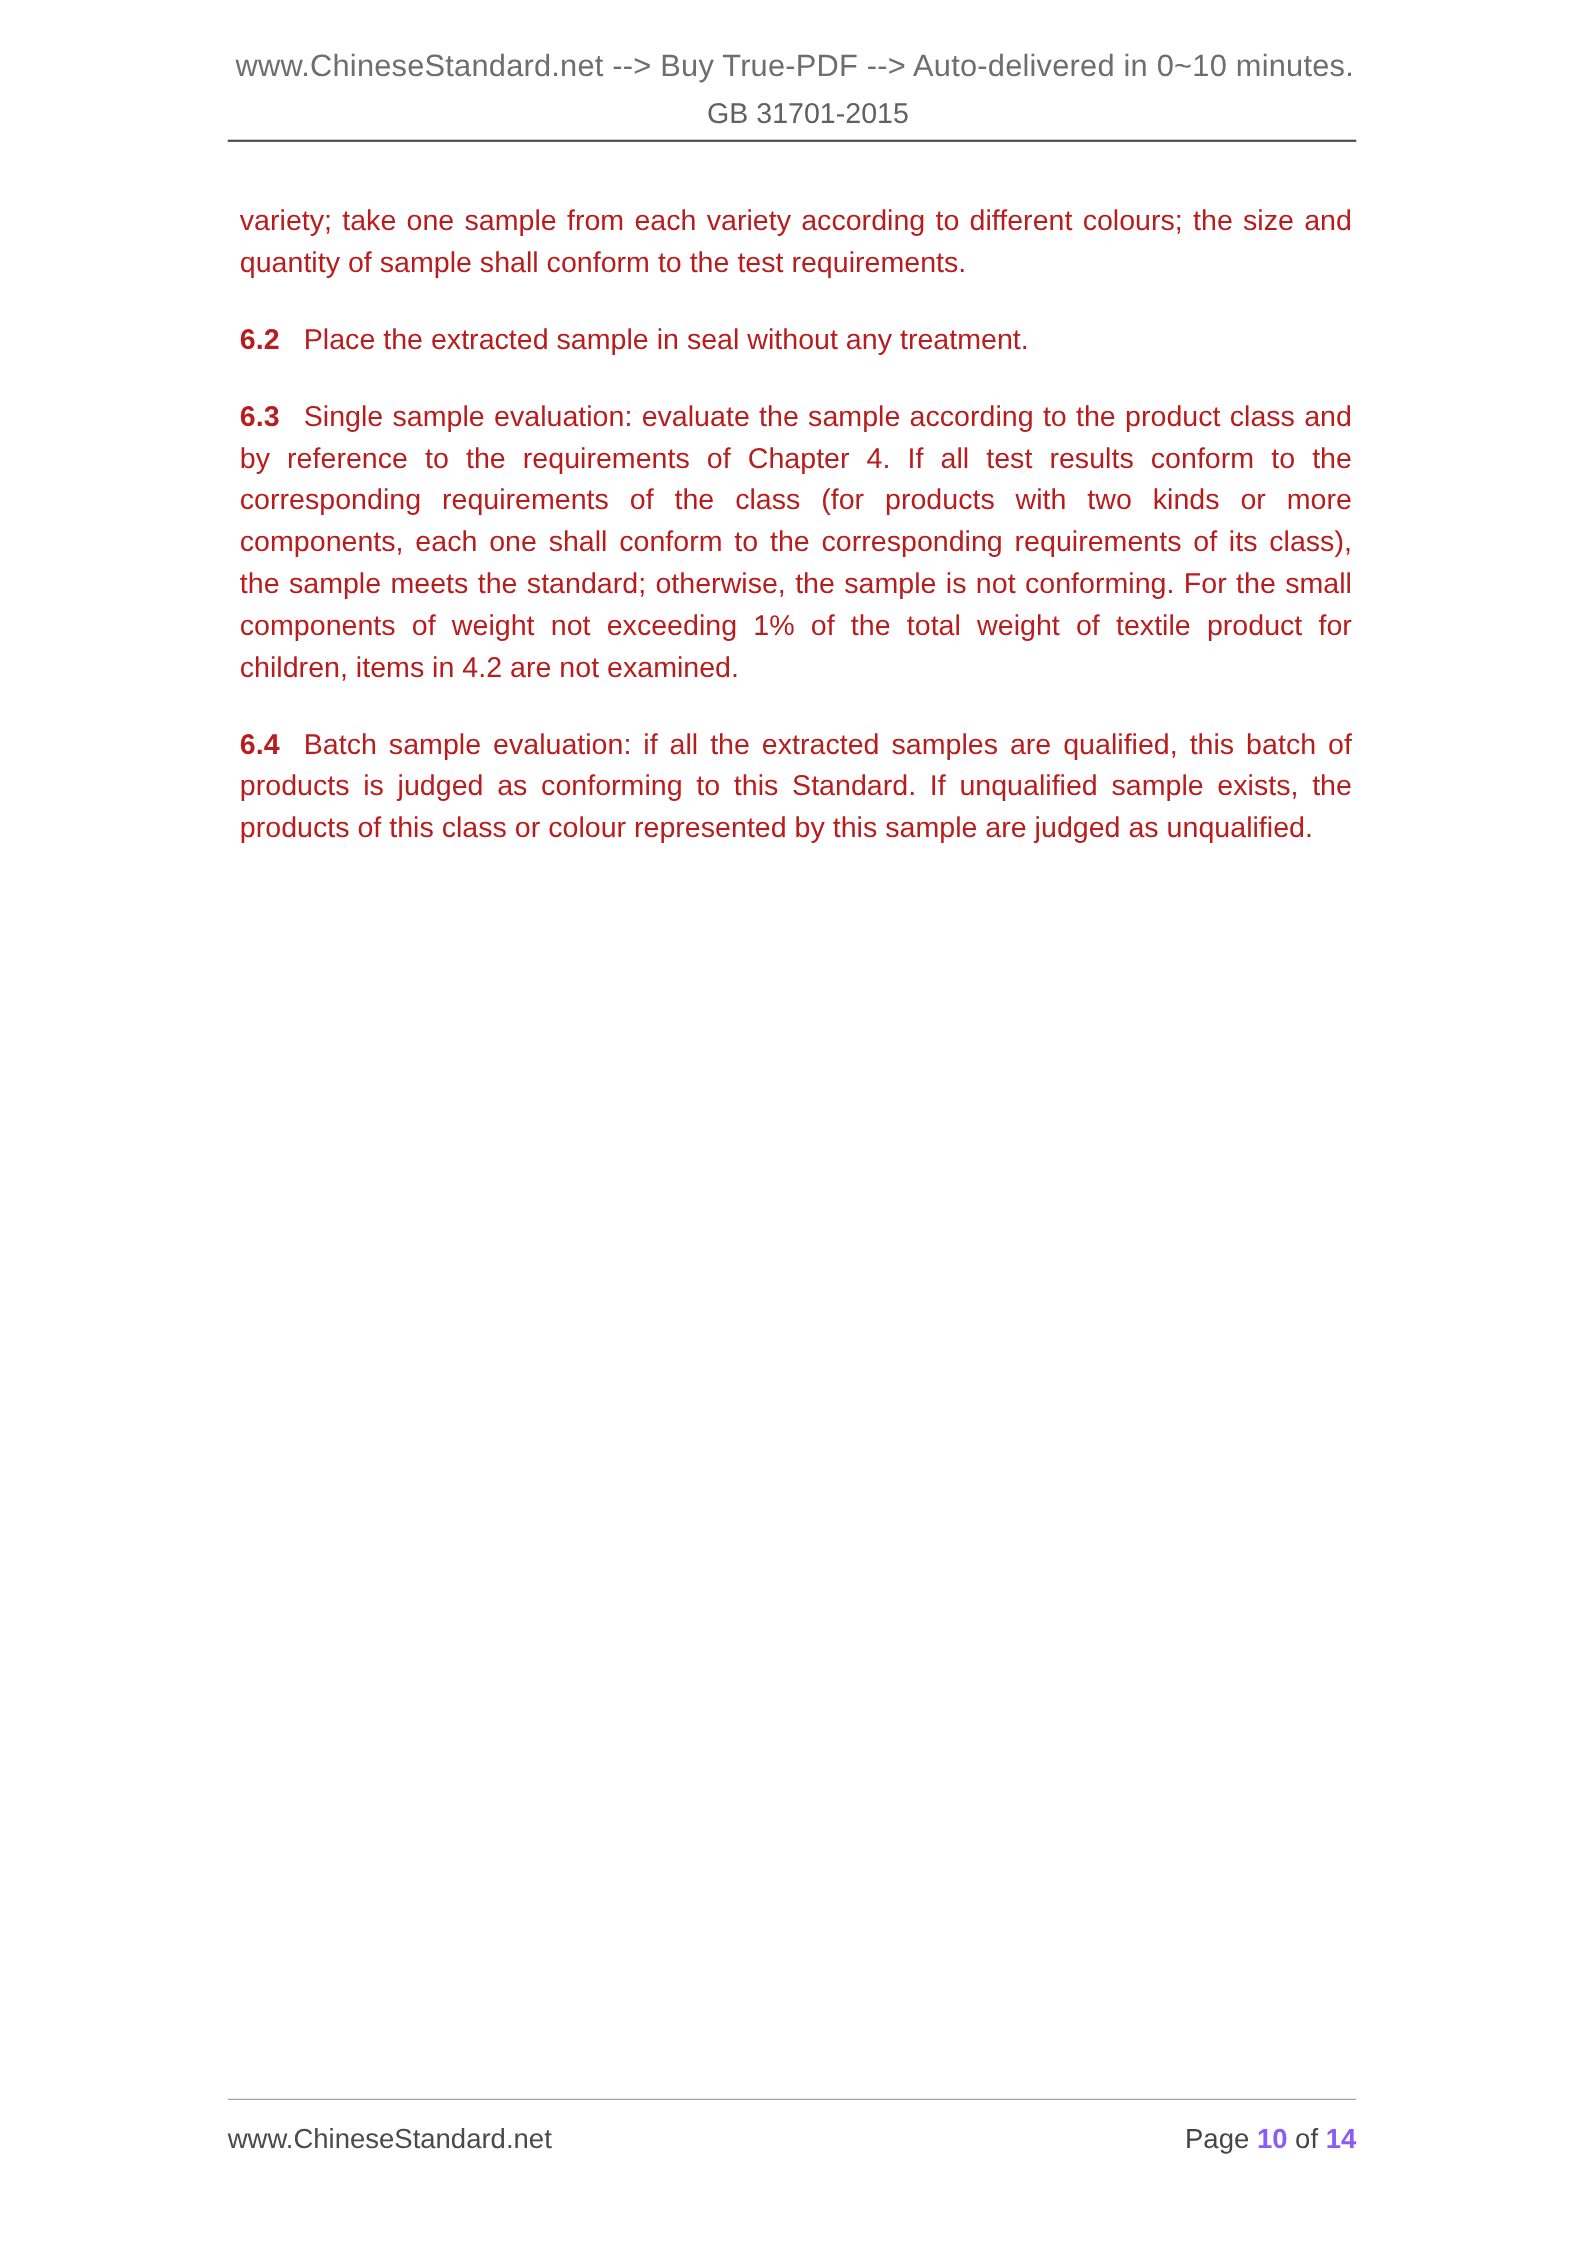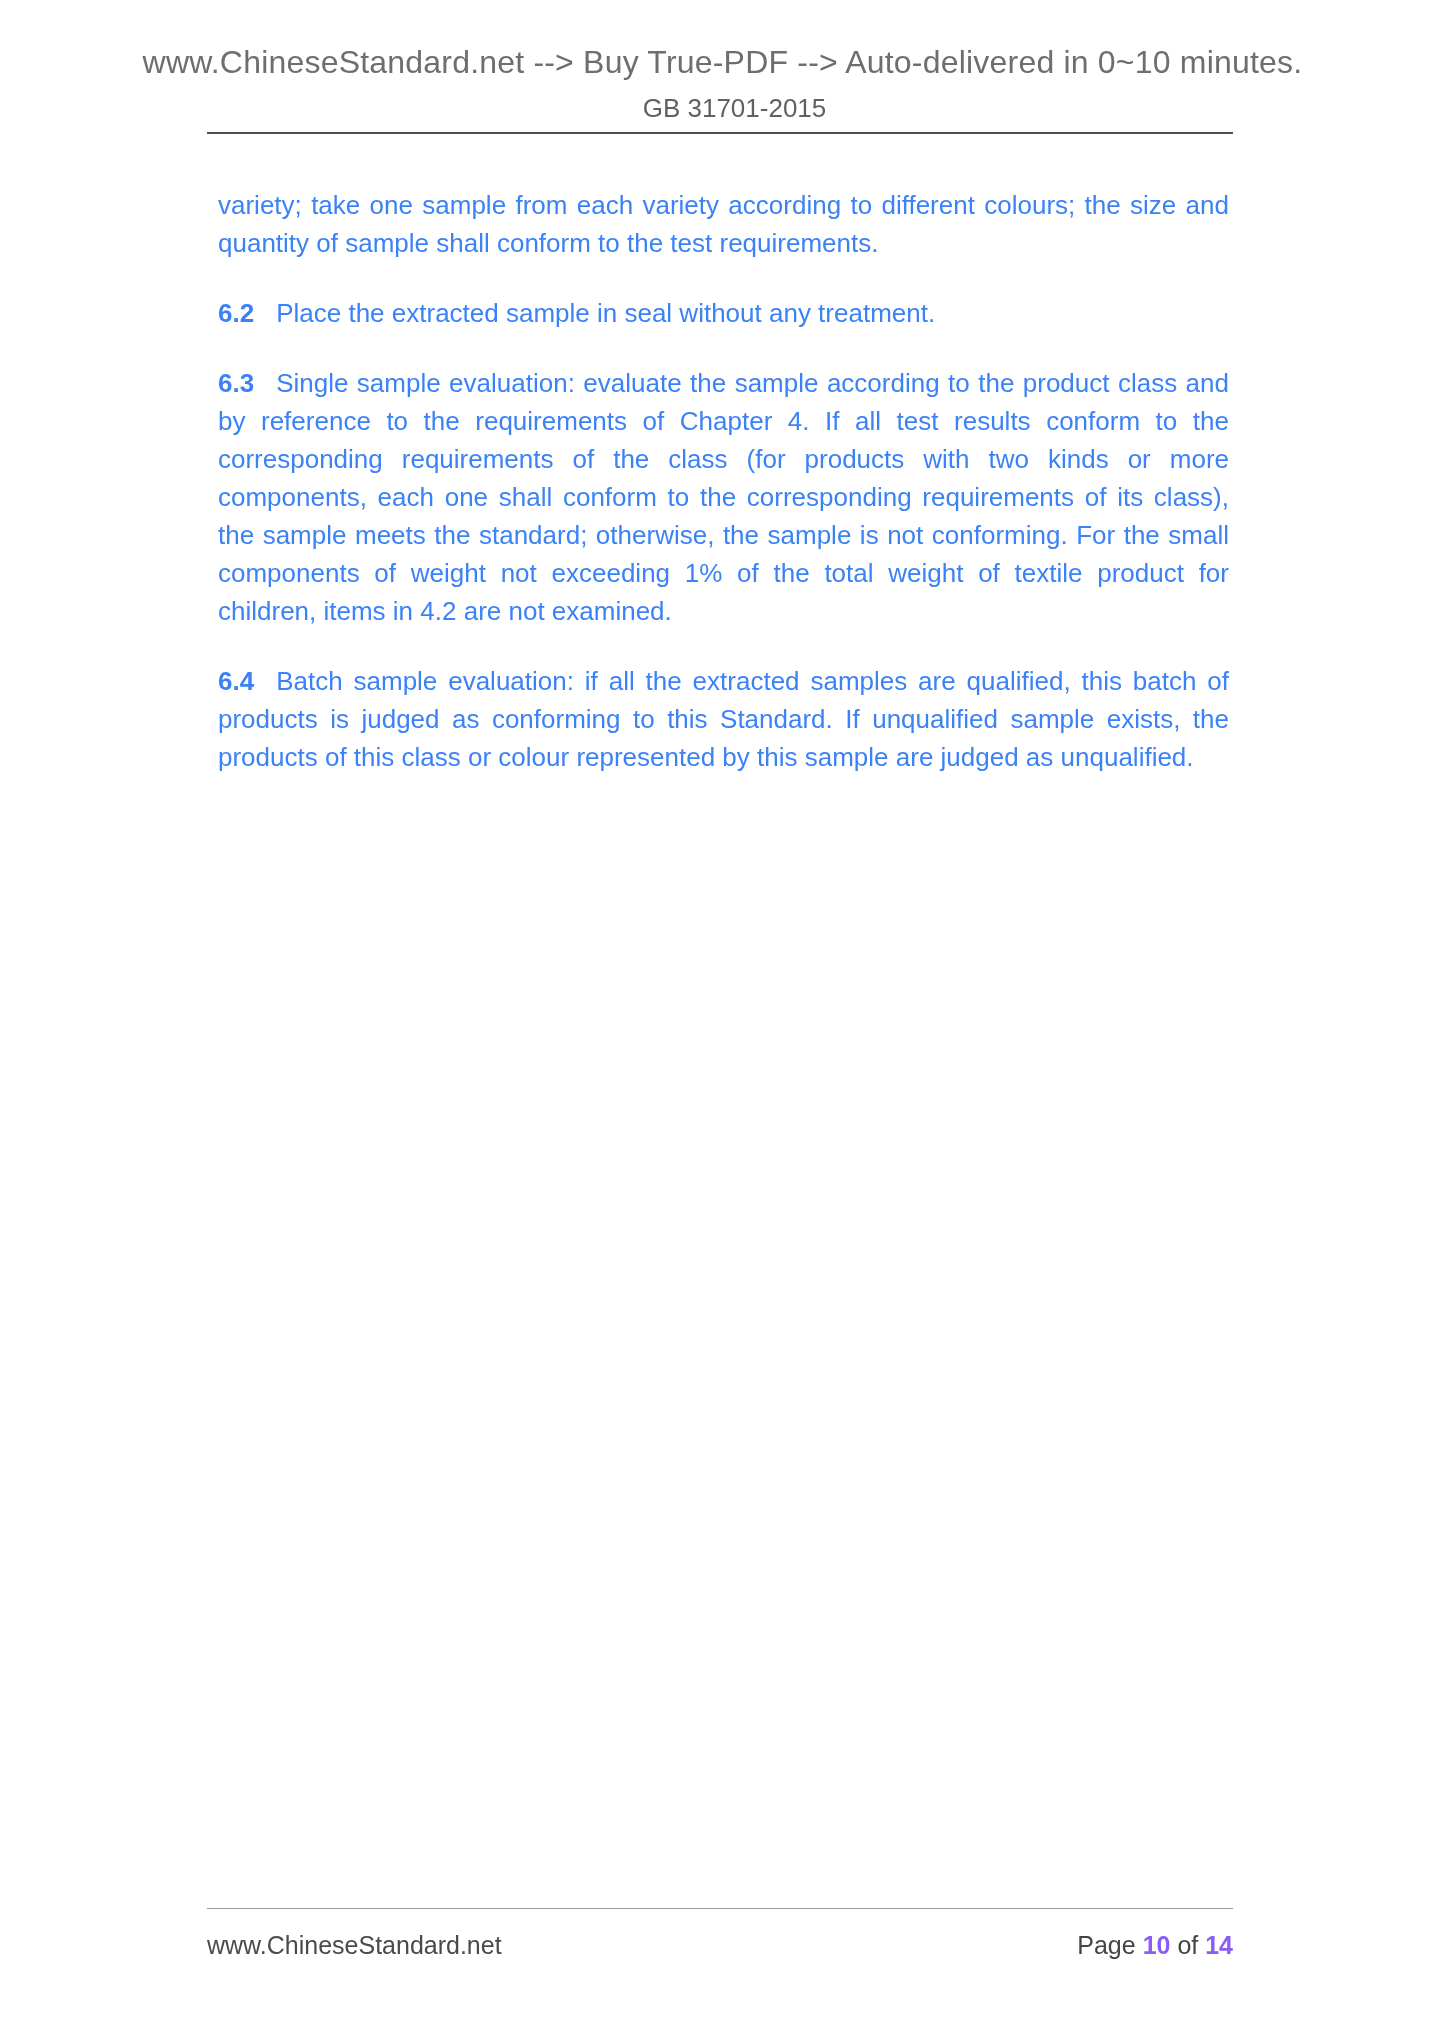--- a/index.html
+++ b/index.html
@@ -11,21 +11,21 @@
     width: 1445px;
     height: 2044px;
     margin: 0 auto;
     background: #ffffff;
     overflow: hidden;
   }
 
   
   .page-header { padding-top: 44px; text-align: center; }
   .promo {
-    font-size: 32px;
+    font-size: 28px;
     color: #6e6e6e;
     letter-spacing: 0.2px;
   }
   .standard-code {
     font-size: 26px;
     color: #616161;
     margin-top: 12px;
     padding-bottom: 8px;
     padding-left: 24px;
   }
@@ -33,21 +33,21 @@
     height: 2px;
     background: #4f4f4f;
     margin: 0 212px 0 207px;
   }
 
   
   .page-body { margin: 52px 216px 0 218px; }
   .para {
     font-size: 26px;
     line-height: 38px;
-    color: #3b82f6;
+    color: #b91c1c;
     text-align: justify;
     margin-bottom: 32px;
     margin-top: 28px;
   }
   .sec-num {
     font-weight: bold;
     margin-right: 22px;
   }
 
   

